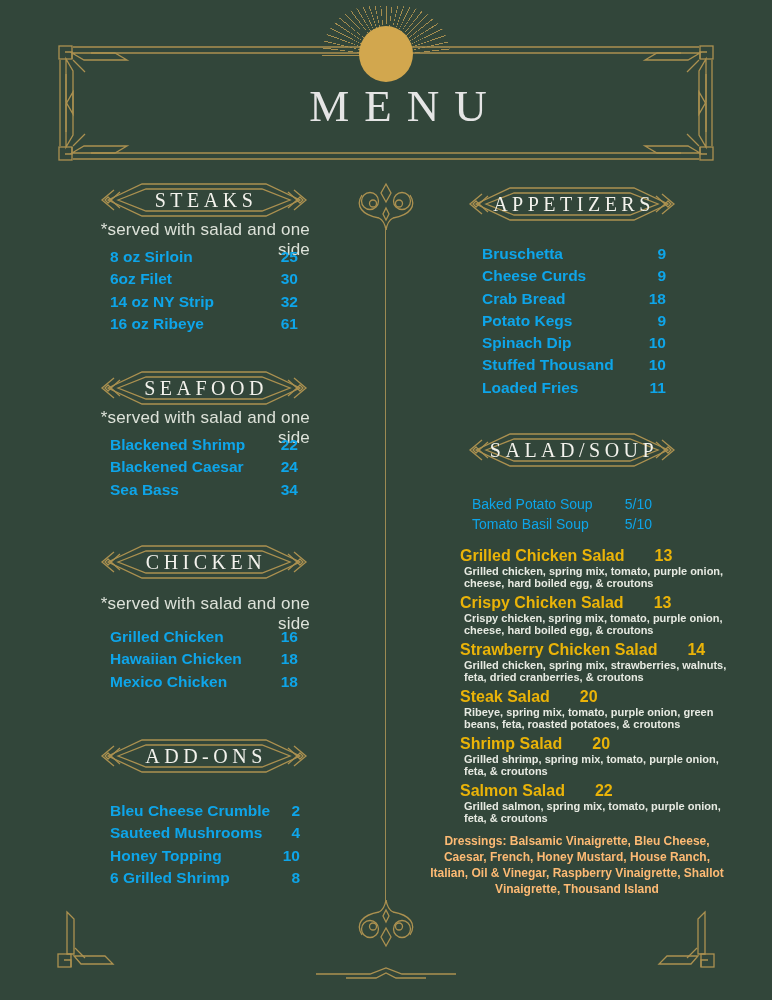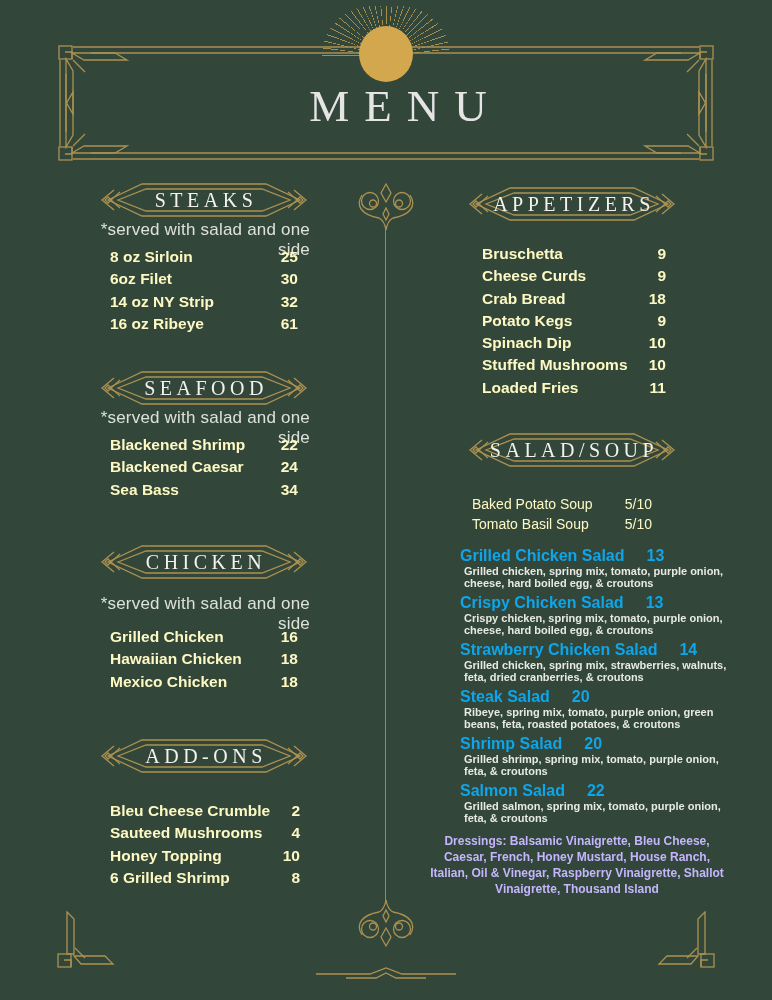--- a/index.html
+++ b/index.html
@@ -36,31 +36,31 @@
     position:absolute;left:0;top:0;width:212px;text-align:center;line-height:40px;
     font-family:"Liberation Serif",serif;font-size:20px;letter-spacing:4.5px;
     padding-left:4px;box-sizing:border-box;color:#f3f2ec;
   }
   .note{
     position:absolute;width:212px;text-align:right;
     font-size:17px;color:#dde2d9;letter-spacing:.2px;
   }
   .items{position:absolute;display:flex;flex-direction:column;}
   .row{display:flex;justify-content:space-between;
-    line-height:22.3px;font-size:15.5px;font-weight:600;color:#fef9c3;}
+    line-height:22.3px;font-size:15.5px;font-weight:600;color:#0ea5e9;}
   .items.small .row{font-size:14px;line-height:19.5px;font-weight:400;}
 
   .salads{position:absolute;left:460px;top:547px;width:270px;}
   .salad{margin-bottom:4px;}
-  .salad-line{display:flex;gap:22px;font-size:16px;font-weight:600;color:#0ea5e9;line-height:18px;}
+  .salad-line{display:flex;gap:30px;font-size:16px;font-weight:600;color:#eab308;line-height:18px;}
   .salad-desc{font-size:11px;line-height:11.5px;font-weight:600;color:#e7eae2;margin:1px 0 5px 4px;}
 
   .dressings{
     position:absolute;left:427px;top:833px;width:300px;text-align:center;
-    font-size:12px;line-height:16px;font-weight:600;color:#c4b5fd;
+    font-size:12px;line-height:16px;font-weight:600;color:#fdba74;
   }
 
   .divider-line{position:absolute;left:385px;top:228px;width:1px;height:672px;background:#9c8a52;}
   .orn-bottom{transform:scaleY(-1);}
   .flip-x{transform:scaleX(-1);}
 </style>
 </head>
 <body>
 
 <div class="page">
@@ -253,21 +253,21 @@
       </div>
     <div class="row">
         <span>Potato Kegs</span>
         <span>9</span>
       </div>
     <div class="row">
         <span>Spinach Dip</span>
         <span>10</span>
       </div>
     <div class="row">
-        <span>Stuffed Mushrooms</span>
+        <span>Stuffed Thousand</span>
         <span>10</span>
       </div>
     <div class="row">
         <span>Loaded Fries</span>
         <span>11</span>
       </div>
   </div>
 
   <div class="hdr" style="left:466px;top:430px">
     <svg viewBox="0 0 212 40">

